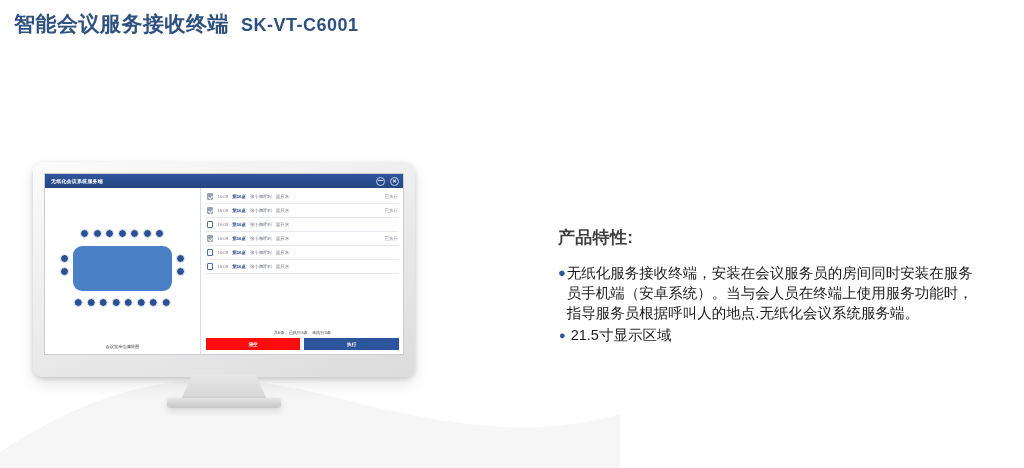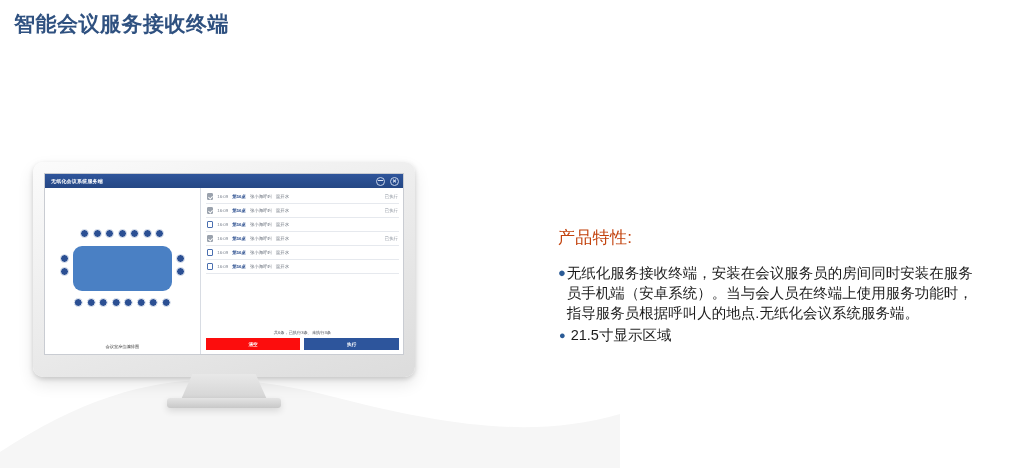--- a/index.html
+++ b/index.html
@@ -321,22 +321,22 @@
   
   .features {
     position: absolute;
     left: 558px;
     top: 226px;
     width: 420px;
     z-index: 3;
   }
   .features-heading {
     font-size: 17px;
-    font-weight: normal;
-    color: #c2410c;
+    font-weight: bold;
+    color: #404040;
     margin: 0 0 14px 0;
     letter-spacing: 0.3px;
   }
   .feature-item {
     display: flex;
     align-items: flex-start;
     font-size: 14.5px;
     line-height: 20px;
     color: #1c1c1c;
   }
@@ -353,20 +353,21 @@
 </head>
 <body>
 
 <svg class="bg-swoosh" viewBox="0 0 620 120" preserveAspectRatio="none">
   <path d="M0,118 C90,52 200,36 300,62 C400,88 500,106 620,74 L620,120 L0,120 Z" fill="#f0f0f0"></path>
   <path d="M0,104 C120,26 210,18 330,48 C440,76 530,92 620,66 L620,120 L0,120 Z" fill="#f6f6f6"></path>
 </svg>
 
 <div class="page-header">
   <div class="page-title">智能会议服务接收终端</div>
+  <div class="page-model">SK-VT-C6001</div>
 </div>
 
 <div class="monitor-wrap">
   <div class="monitor-body">
     <div class="monitor-screen">
 
       <div class="app-titlebar">
         <span class="app-title-text">无纸化会议系统服务端</span>
         <span class="app-win-controls">
           <span class="win-btn win-min"></span>

